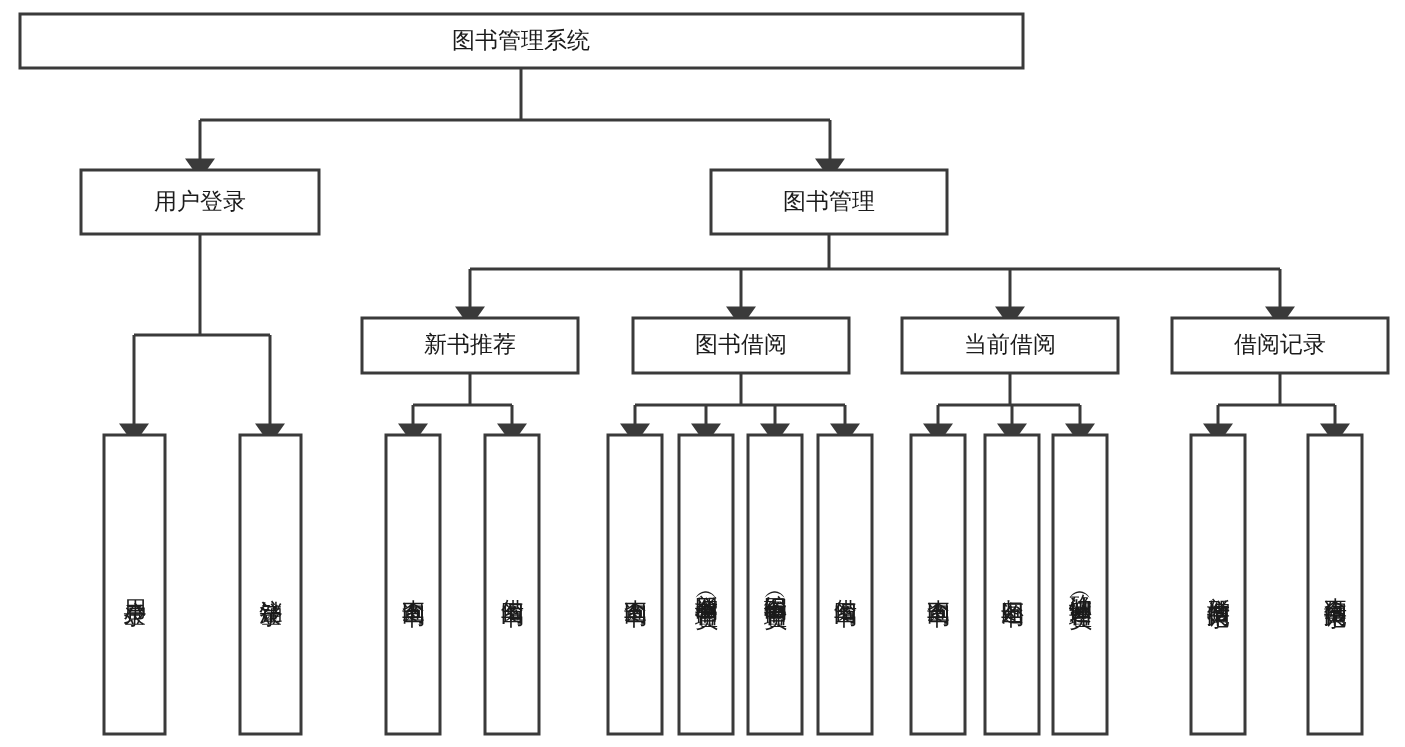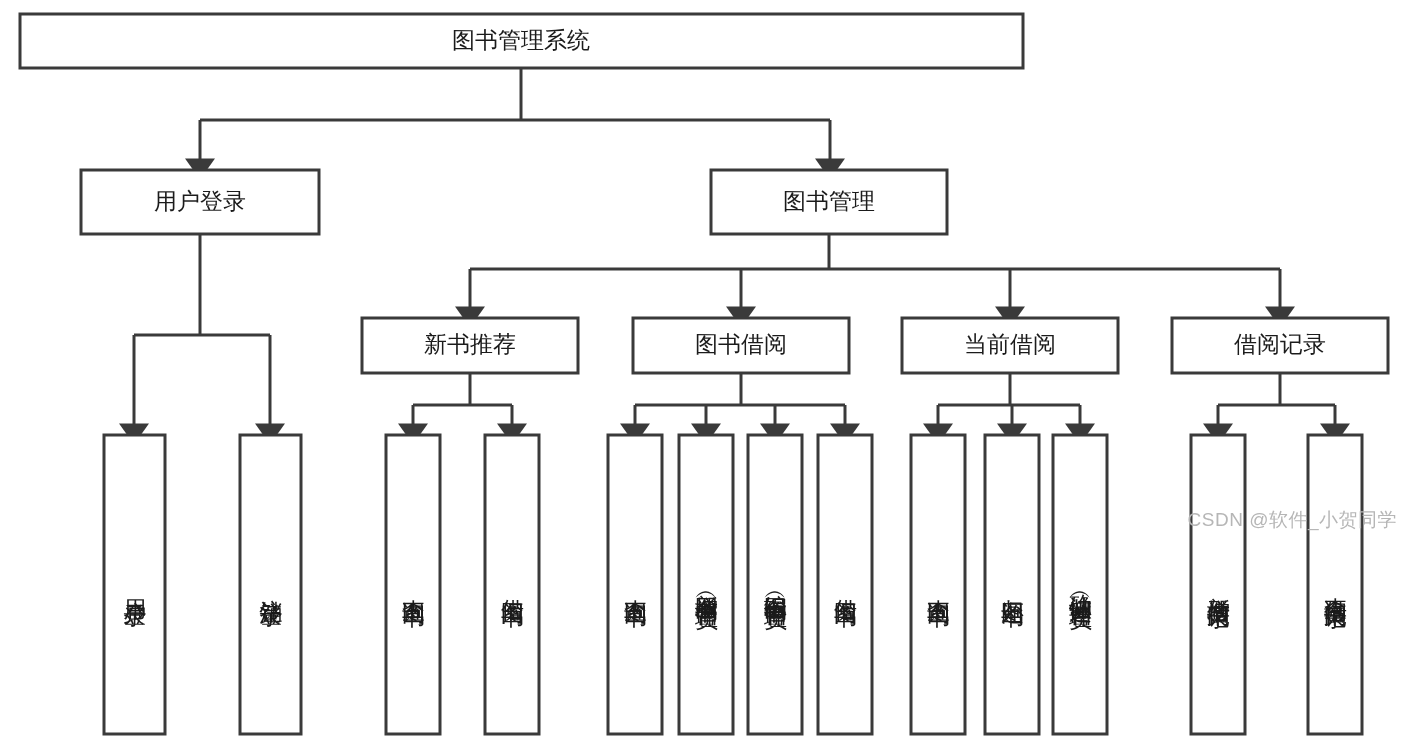--- a/index.html
+++ b/index.html
@@ -185,15 +185,14 @@
   <div class="leaf-label-wrap" style="left:608px; top:435px; width:54px; height:299px;">查询图书</div>
   <div class="leaf-label-wrap" style="left:679px; top:435px; width:54px; height:299px;">新增图书（管理员）</div>
   <div class="leaf-label-wrap" style="left:748px; top:435px; width:54px; height:299px;">编辑图书（管理员）</div>
   <div class="leaf-label-wrap" style="left:818px; top:435px; width:54px; height:299px;">借阅图书</div>
   <div class="leaf-label-wrap" style="left:911px; top:435px; width:54px; height:299px;">查询图书</div>
   <div class="leaf-label-wrap" style="left:985px; top:435px; width:54px; height:299px;">归还图书</div>
   <div class="leaf-label-wrap" style="left:1053px; top:435px; width:54px; height:299px;">确认归还（管理员）</div>
   <div class="leaf-label-wrap" style="left:1191px; top:435px; width:54px; height:299px;">新增借阅记录</div>
   <div class="leaf-label-wrap" style="left:1308px; top:435px; width:54px; height:299px;">查询借阅记录</div>
 
-  <div class="watermark">CSDN @软件_小贺同学</div>
 
 </div>
 
 </body></html>

